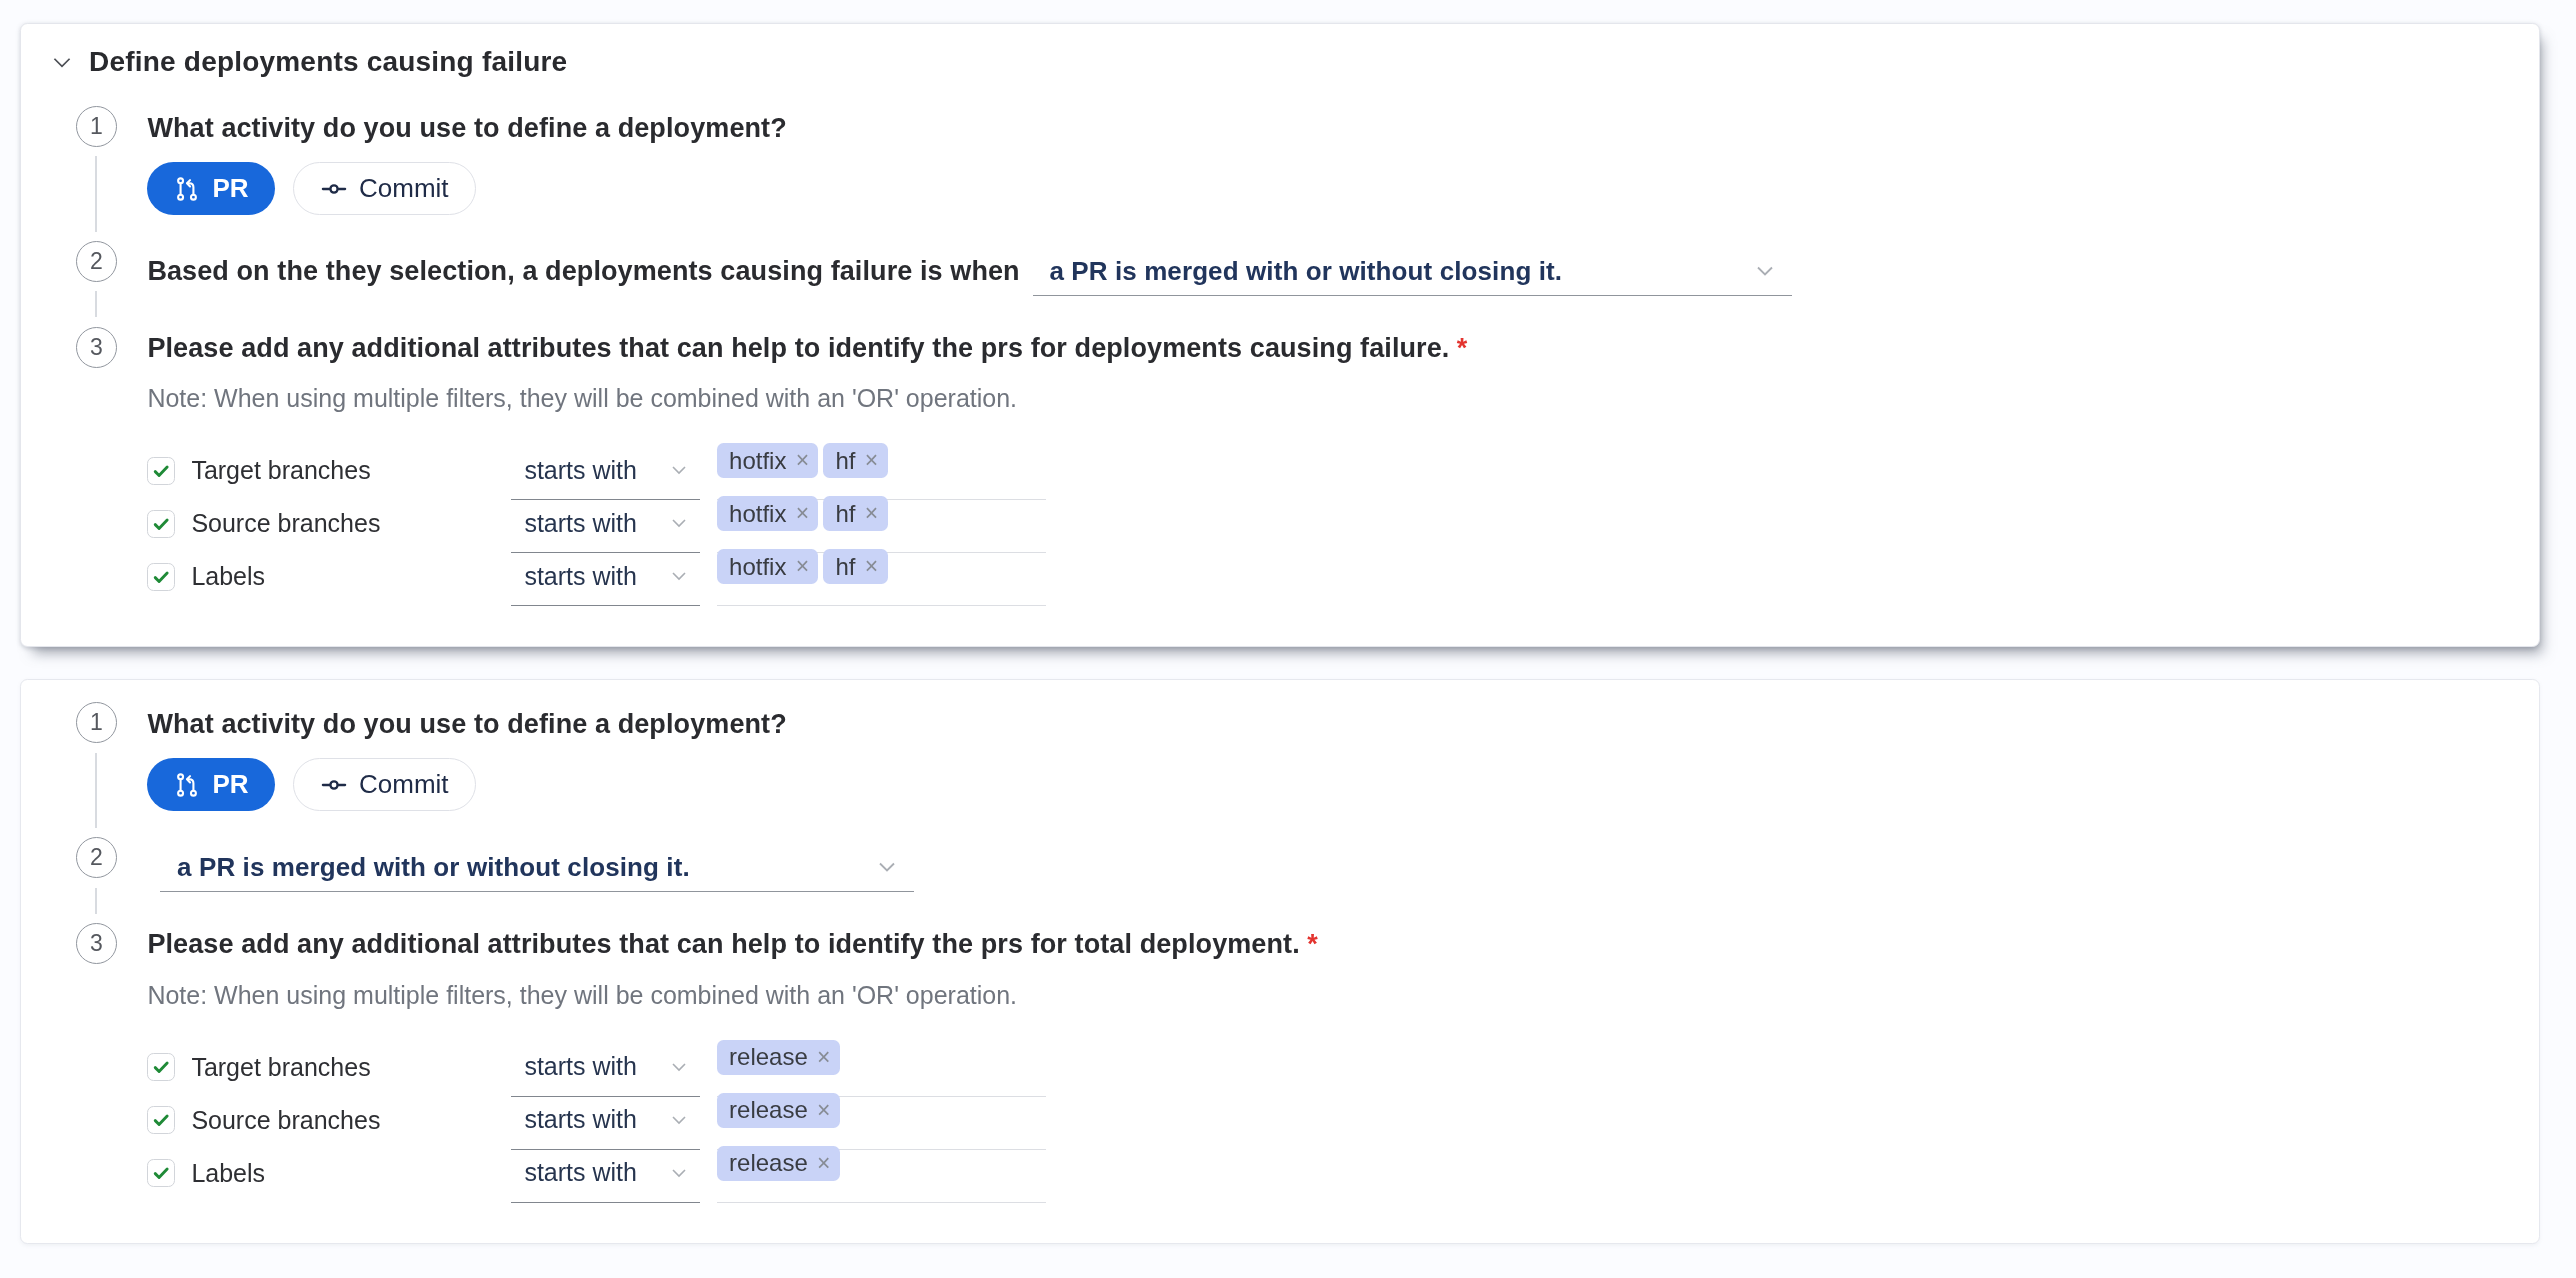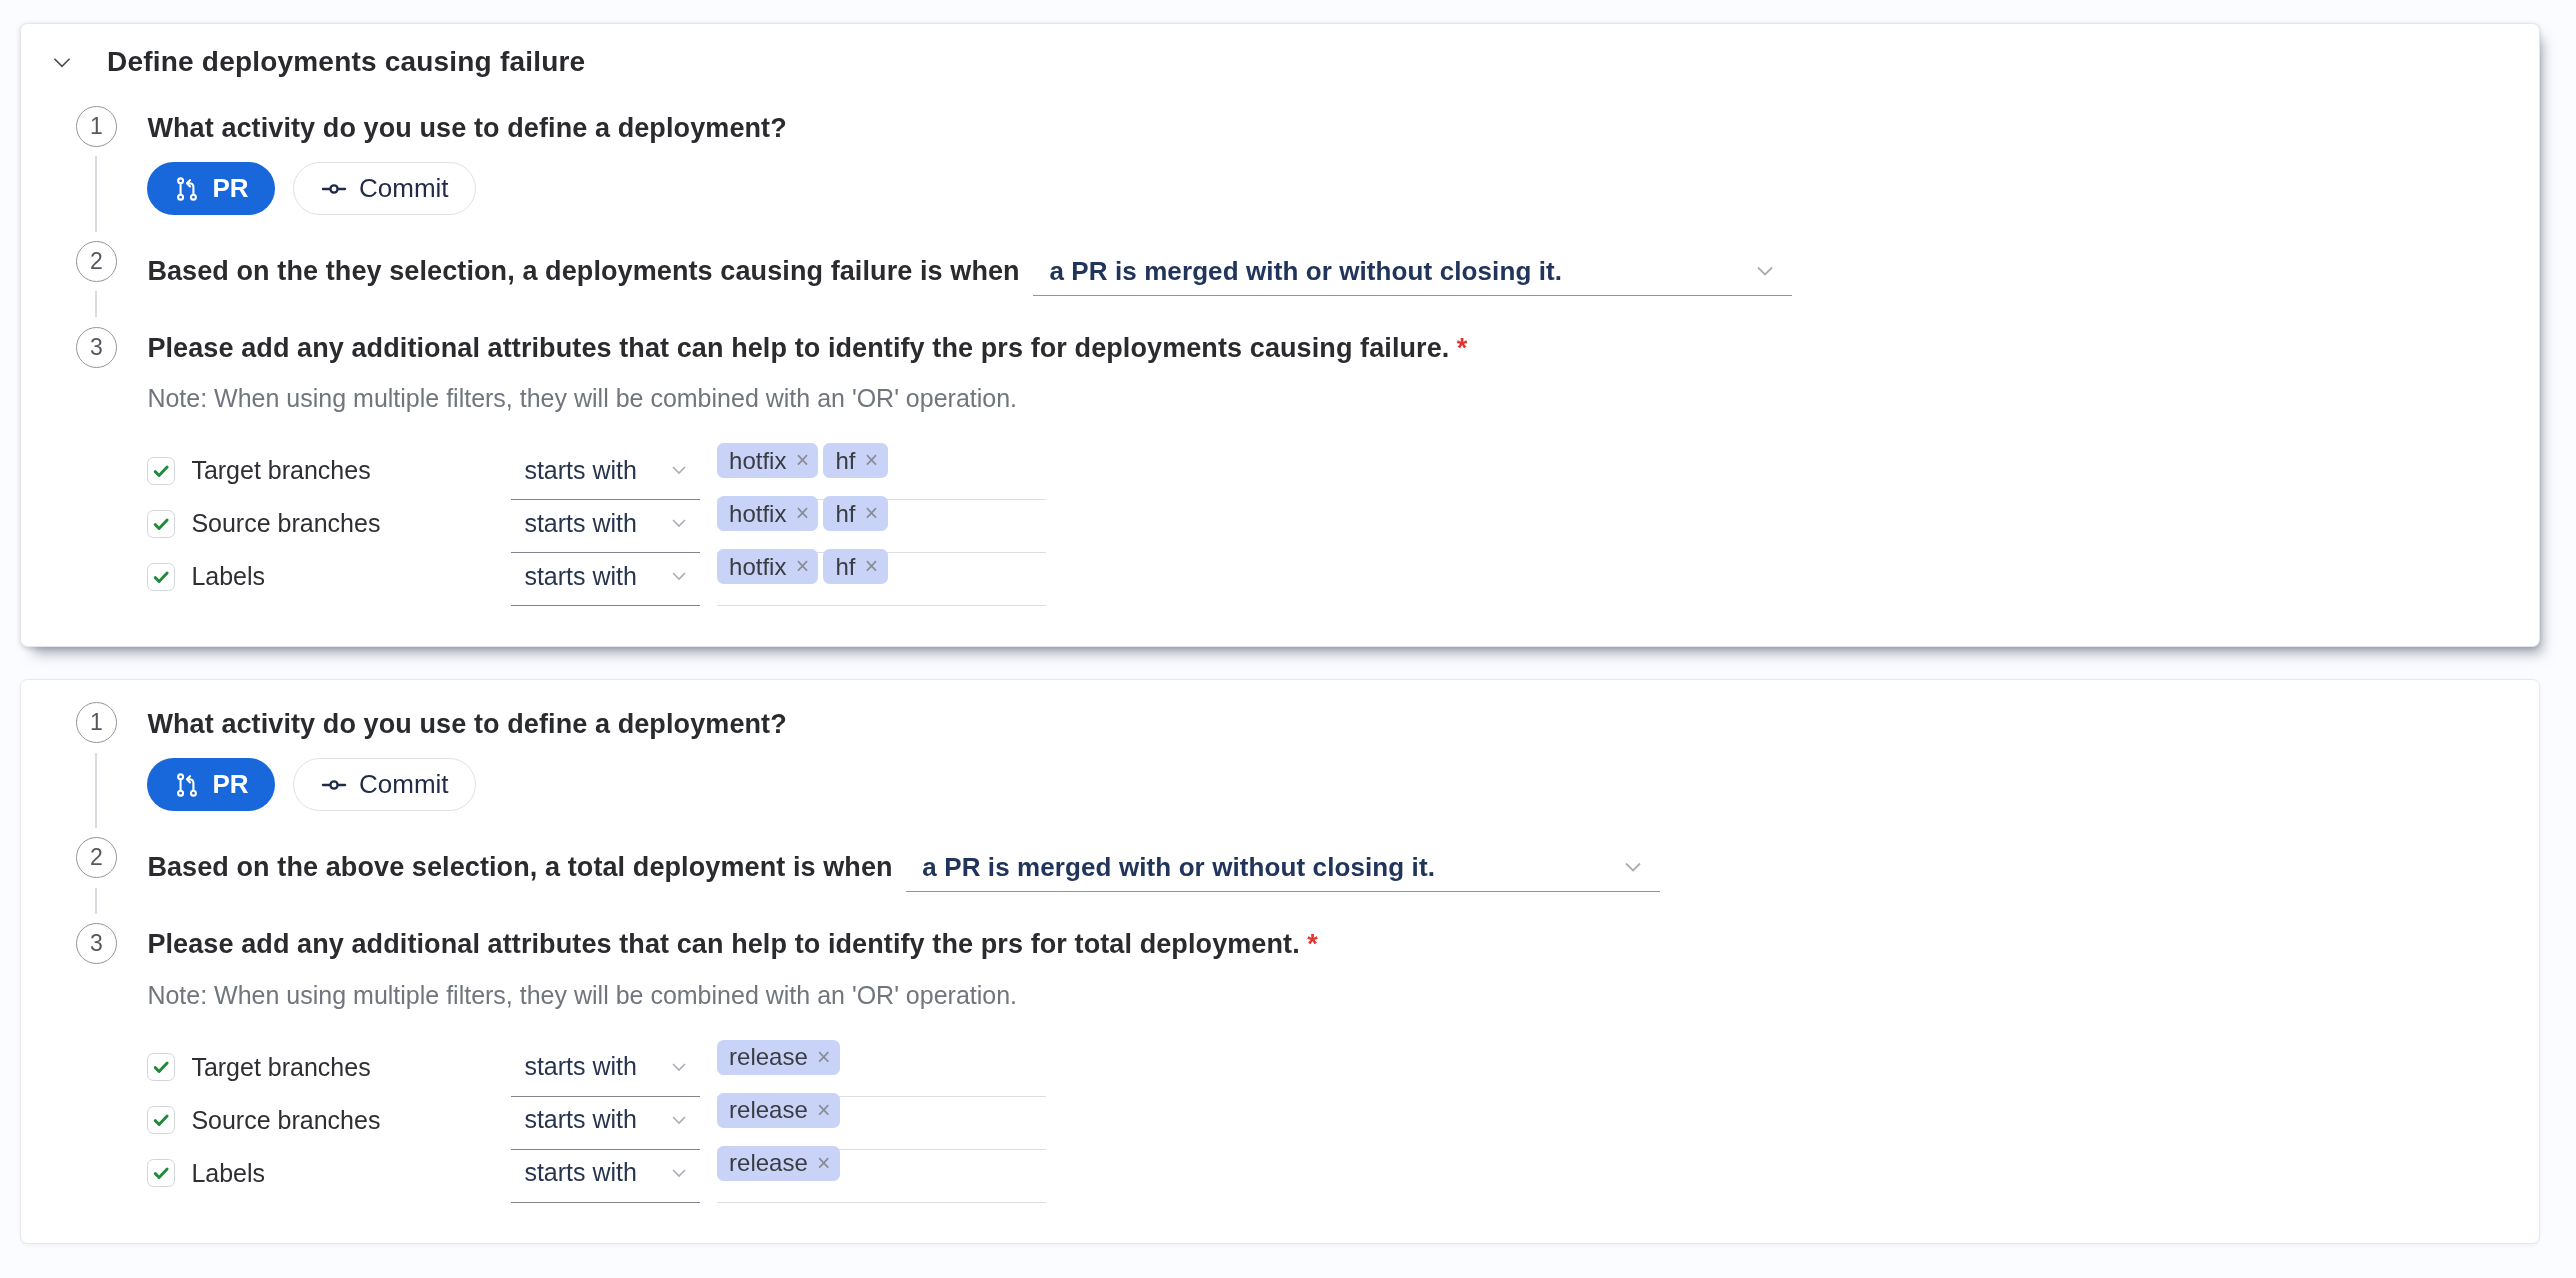--- a/index.html
+++ b/index.html
@@ -23,21 +23,21 @@
   .card.elevated {
     box-shadow:7.4px 11px 13px -5.6px rgba(92,100,114,0.55), 0 1.9px 4.6px rgba(92,100,114,0.25);
     border-color:#e4e6ec;
   }
   .card.flat {
     margin-top:32px;
     box-shadow:0 1.9px 3.7px rgba(120,128,140,0.08);
     border-color:#e6e8ee;
   }
 
-  .card-header { display:flex; align-items:center; gap:32px; margin-bottom:28px; padding-left:3.7px;text-align:right; }
+  .card-header { display:flex; align-items:center; gap:14px; margin-bottom:28px; padding-left:3.7px;text-align:right; }
   .card-title { font-size:28px; font-weight:700; color:#292a2e; letter-spacing:0.2px; }
   .hdr-chevron { width:26px; height:26px; stroke:#4b4e54; stroke-width:1.6; fill:none; }
   .info-svg { width:26px; height:26px; stroke:#3f4248; stroke-width:1.6; fill:none; }
 
   
   .steps { margin-left:30.5px; }
   .step { display:flex; }
   .rail { width:41px; margin-right:30.5px; display:flex; flex-direction:column; align-items:center; flex-shrink:0; }
   .circle {
     width:41px; height:41px; border-radius:50%;
@@ -300,21 +300,20 @@
         </div>
       </div>
 
       <div class="step">
         <div class="rail">
           <div class="circle">2</div>
           <div class="rail-line"></div>
         </div>
         <div class="step-body">
           <div class="q2-row">
-            <span class="question">Based on the above selection, a total deployment is when</span>
             <div class="inline-select w-total">
               <span class="sel-value">a PR is merged with or without closing it.</span>
               <svg class="sel-chevron" viewBox="0 0 24 24">
                   <path d="M6 9l6 6 6-6"></path>
                 </svg>
             </div>
           </div>
         </div>
       </div>
 

